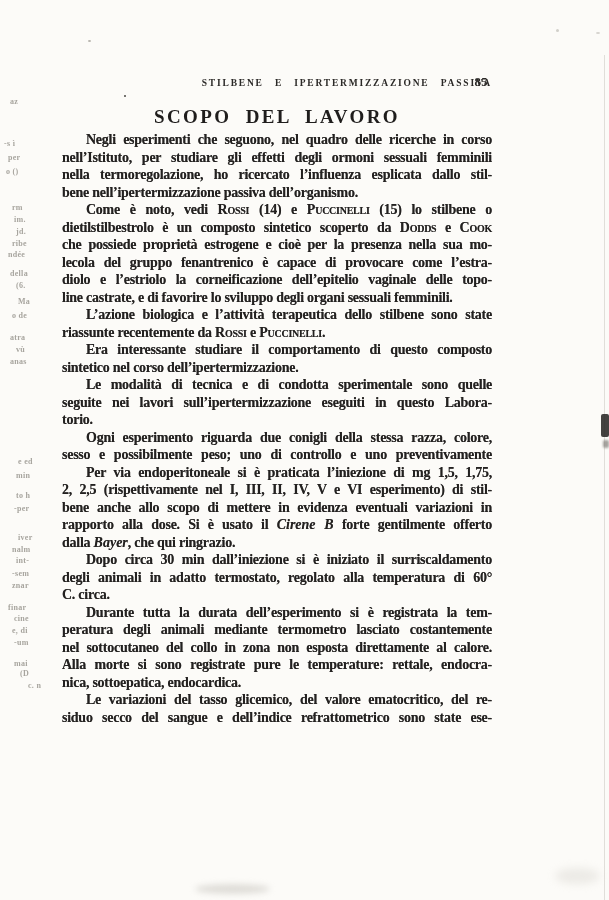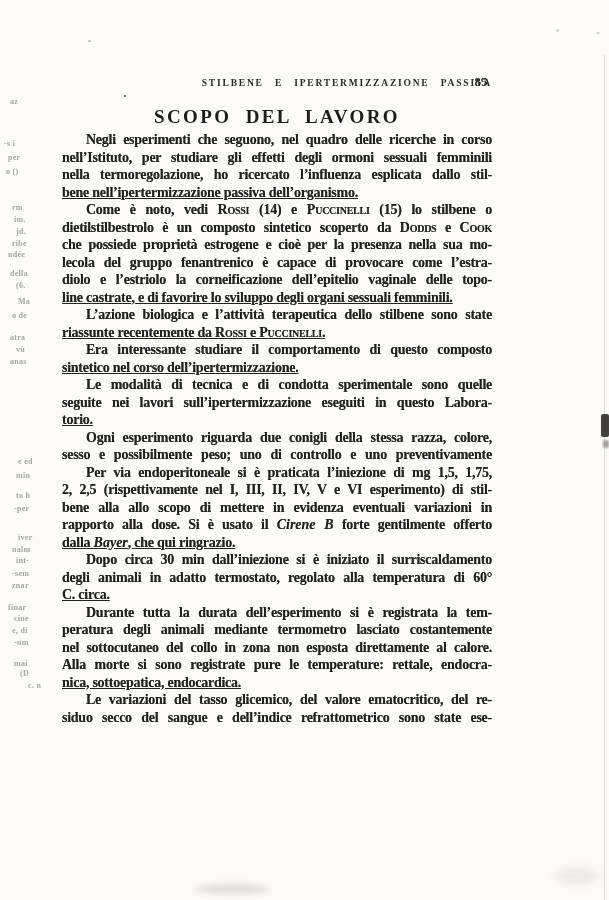--- a/index.html
+++ b/index.html
@@ -56,21 +56,21 @@
     height: 17.5px;
     line-height: 17.5px;
     font-size: 14px;
     font-weight: bold;
     letter-spacing: -0.25px;
     text-align: justify;
     text-align-last: justify;
     text-shadow: 0 0 0.3px rgba(30,28,26,0.55);
     white-space: nowrap;
   }
-  .line.last { text-align-last: left; text-decoration: underline; }
+  .line.last { text-align-last: left; }
   .line.indent { padding-left: 24px; }
   .sc { font-variant: small-caps; }
   .it { font-style: italic; letter-spacing: 0; }
   
   .bleed {
     position: absolute;
     font-size: 8px;
     font-weight: bold;
     color: #8b8880;
     opacity: 0.75;
@@ -207,21 +207,21 @@
             <div class="line">seguite nei lavori sull’ipertermizzazione eseguiti in questo Labora-</div>
             <div class="line last">torio.</div>
           </div>
           <div class="paragraph">
             <div class="line indent">Ogni esperimento riguarda due conigli della stessa razza, colore,</div>
             <div class="line">sesso e possibilmente peso; uno di controllo e uno preventivamente</div>
           </div>
           <div class="paragraph">
             <div class="line indent">Per via endoperitoneale si è praticata l’iniezione di mg 1,5, 1,75,</div>
             <div class="line">2, 2,5 (rispettivamente nel I, III, II, IV, V e VI esperimento) di stil-</div>
-            <div class="line">bene alla allo scopo di mettere in evidenza eventuali variazioni in</div>
+            <div class="line">bene anche allo scopo di mettere in evidenza eventuali variazioni in</div>
             <div class="line">rapporto alla dose. Si è usato il <span class="it">Cirene B</span> forte gentilmente offerto</div>
             <div class="line last">dalla <span class="it">Bayer</span>, che qui ringrazio.</div>
           </div>
           <div class="paragraph">
             <div class="line indent">Dopo circa 30 min dall’iniezione si è iniziato il surriscaldamento</div>
             <div class="line">degli animali in adatto termostato, regolato alla temperatura di 60°</div>
             <div class="line last">C. circa.</div>
           </div>
           <div class="paragraph">
             <div class="line indent">Durante tutta la durata dell’esperimento si è registrata la tem-</div>

